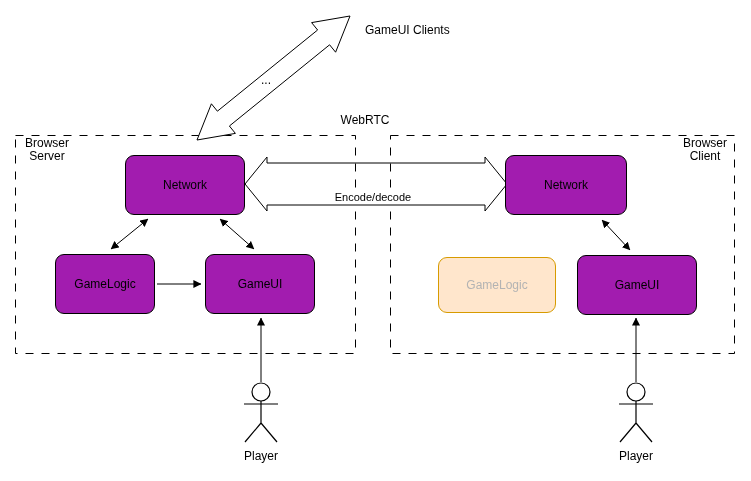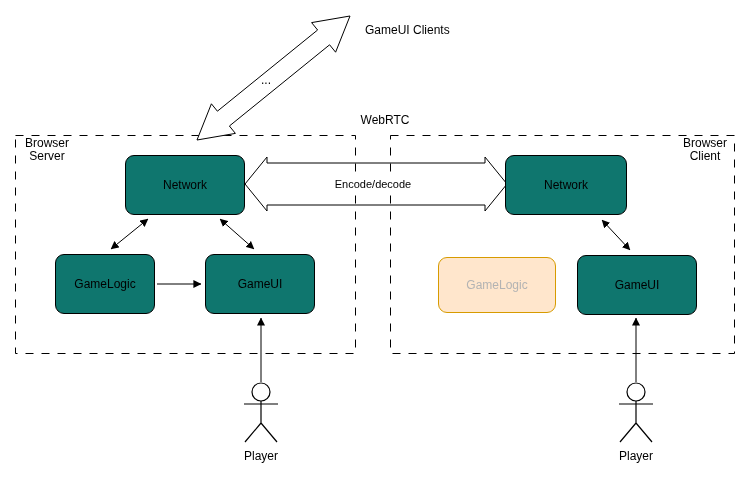--- a/index.html
+++ b/index.html
@@ -7,33 +7,33 @@
     --disabled-fill:#ffe6cc;
     --disabled-border:#d79b00;
     --disabled-text:#b3b3b3;
   }
   html,body{margin:0;padding:0;background:#ffffff;}
   body{font-family:"Liberation Sans","DejaVu Sans",sans-serif;color:#000;}
   .canvas{position:relative;width:751px;height:481px;background:#ffffff;overflow:hidden;}
   .canvas svg{position:absolute;left:0;top:0;}
   .node{
     position:absolute;box-sizing:border-box;
-    border:1px solid var(--line);border-radius:9px;background:#0f766e;
+    border:1px solid var(--line);border-radius:9px;background:#a21caf;
     display:flex;align-items:center;justify-content:center;
     font-size:12px;line-height:14px;z-index:2;
   }
   .node.disabled{
     background:var(--disabled-fill);
     border-color:var(--disabled-border);
     color:var(--disabled-text);
   }
   .lbl{position:absolute;font-size:12px;line-height:13px;z-index:3;}
   .lbl.center{text-align:center;}
   .lbl.prewrap{white-space:pre-line;}
-  .lbl.small{font-size:11px;line-height:13px;}
+  .lbl.small{font-size:11px;line-height:13px;margin-top:13px;}
   .lbl.whitebg{background:#ffffff;padding:0 1px;}
   .thin{stroke:var(--line);stroke-width:1;fill:none;}
   .dashedrect{stroke:var(--line);stroke-width:1;fill:none;stroke-dasharray:8 8;}
   .blockarrow-filled{stroke:var(--line);stroke-width:1;fill:#ffffff;}
   .blockarrow-hollow{stroke:var(--line);stroke-width:1;fill:none;}
   .figure{stroke:var(--line);stroke-width:1.2;fill:none;}
   .figure-head{stroke:var(--line);stroke-width:1.2;fill:#ffffff;}
   marker path{fill:var(--line);}
 </style>
 </head>
@@ -80,19 +80,19 @@
   <div class="node disabled" style="left:438px;top:257px;width:118px;height:56px;">GameLogic</div>
   <div class="node" style="left:577px;top:255px;width:120px;height:60px;">GameUI</div>
 
   <div class="lbl prewrap center" style="left:24px;top:137px;width:46px;">Browser
 Server</div>
   <div class="lbl prewrap center" style="left:681px;top:137px;width:48px;">Browser
 Client</div>
 
   <div class="lbl" style="left:365px;top:24px;">GameUI Clients</div>
   <div class="lbl center" style="left:250px;top:74px;width:32px;">...</div>
-  <div class="lbl center" style="left:348px;top:114px;width:74px;">WebRTC</div>
+  <div class="lbl center" style="left:328px;top:114px;width:74px;">WebRTC</div>
   <div class="lbl small center whitebg" style="left:331px;top:178px;width:82px;">Encode/decode</div>
 
   <div class="lbl center" style="left:230px;top:450px;width:62px;">Player</div>
   <div class="lbl center" style="left:605px;top:450px;width:62px;">Player</div>
 
 </div>
 
 </body></html>

